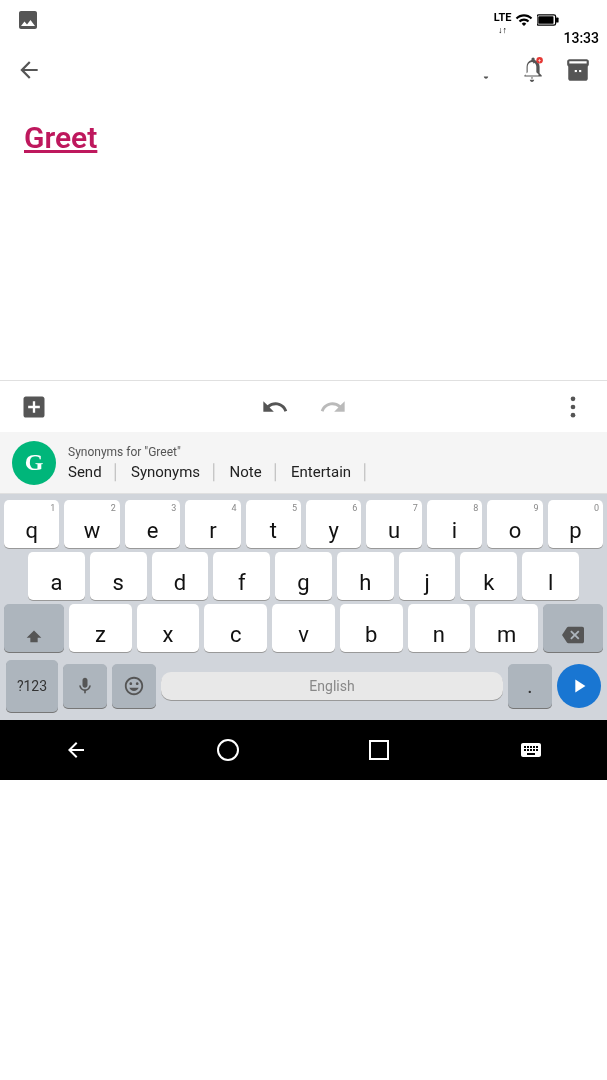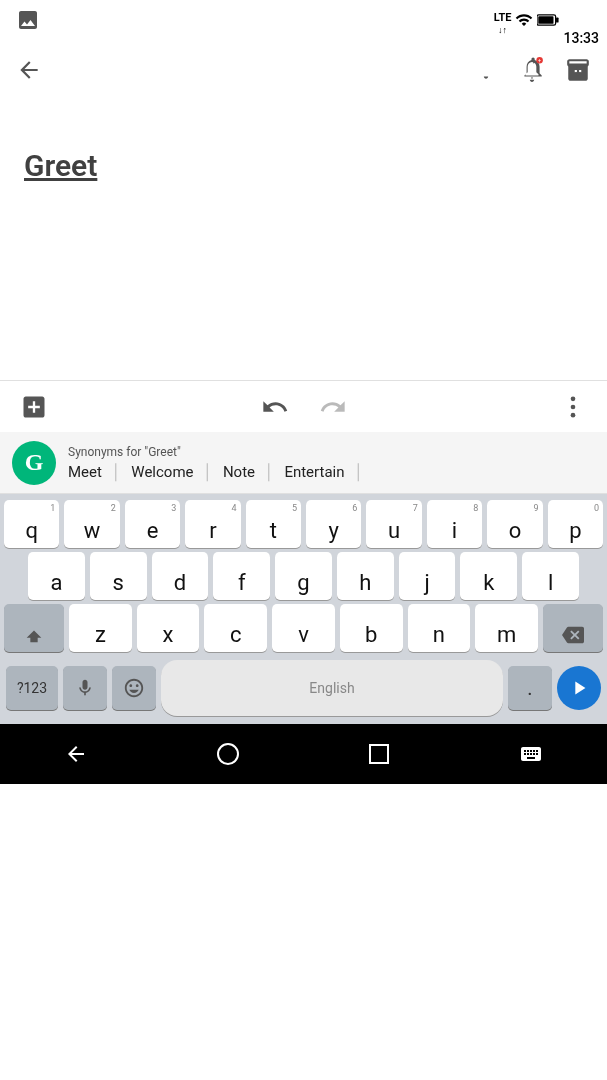--- a/index.html
+++ b/index.html
@@ -64,24 +64,23 @@
 
     
     .note-area {
       flex: 1;
       padding: 20px 24px;
       background: #fff;
     }
     .note-title {
       font-size: 30px;
       font-weight: 600;
-      color: #404040;
+      color: #be185d;
       text-decoration: underline;
       margin-bottom: 16px;
-      margin-top: 28px;
     }
     .note-placeholder {
       font-size: 18px;
       color: #aaa;
     }
 
     
     .keyboard-toolbar {
       height: 52px;
       background: #fff;
@@ -189,23 +188,23 @@
       font-size: 22px;
       color: #111;
       line-height: 1;
     }
     .key-dark {
       background: #adb5bd;
       box-shadow: 0 1px 0 #777;
     }
     .key-space {
       background: #e8e8e8;
-      border-radius: 16px;
+      border-radius: 10px;
       flex: 3.5;
-      height: 56px;
+      height: 28px;
       display: flex;
       align-items: center;
       justify-content: center;
       cursor: pointer;
       box-shadow: 0 1px 0 #999;
     }
     .key-space-text {
       font-size: 14px;
       color: #888;
     }
@@ -223,21 +222,21 @@
     .bottom-row {
       display: flex;
       align-items: center;
       padding: 4px 6px 8px 6px;
       gap: 5px;
     }
     .key-sym {
       background: #adb5bd;
       border-radius: 5px;
       box-shadow: 0 1px 0 #777;
-      height: 44px;
+      height: 52px;
       display: flex;
       align-items: center;
       justify-content: center;
       padding: 0 10px;
       cursor: pointer;
       min-width: 52px;
     }
     .key-sym-text {
       font-size: 14px;
       color: #333;
@@ -392,23 +391,23 @@
   </div>
 </div>
 
 <div class="suggestion-bar">
   <div class="grammarly-icon">
     <span class="grammarly-g">G</span>
   </div>
   <div class="suggestion-content">
     <div class="suggestion-label">Synonyms for "Greet"</div>
     <div class="suggestion-words">
-      <span class="suggestion-word">Meet</span>
+      <span class="suggestion-word">Send</span>
       <span class="suggestion-sep">│</span>
-      <span class="suggestion-word">Welcome</span>
+      <span class="suggestion-word">Synonyms</span>
       <span class="suggestion-sep">│</span>
       <span class="suggestion-word">Note</span>
       <span class="suggestion-sep">│</span>
       <span class="suggestion-word">Entertain</span>
       <span class="suggestion-sep">│</span>
     </div>
   </div>
 </div>
 
 <div class="keyboard">

